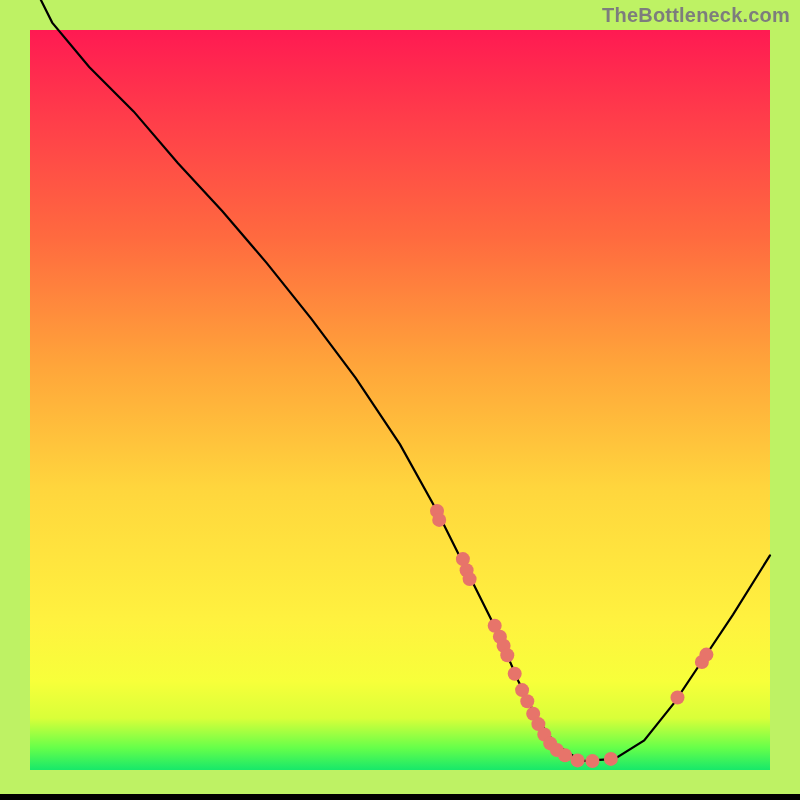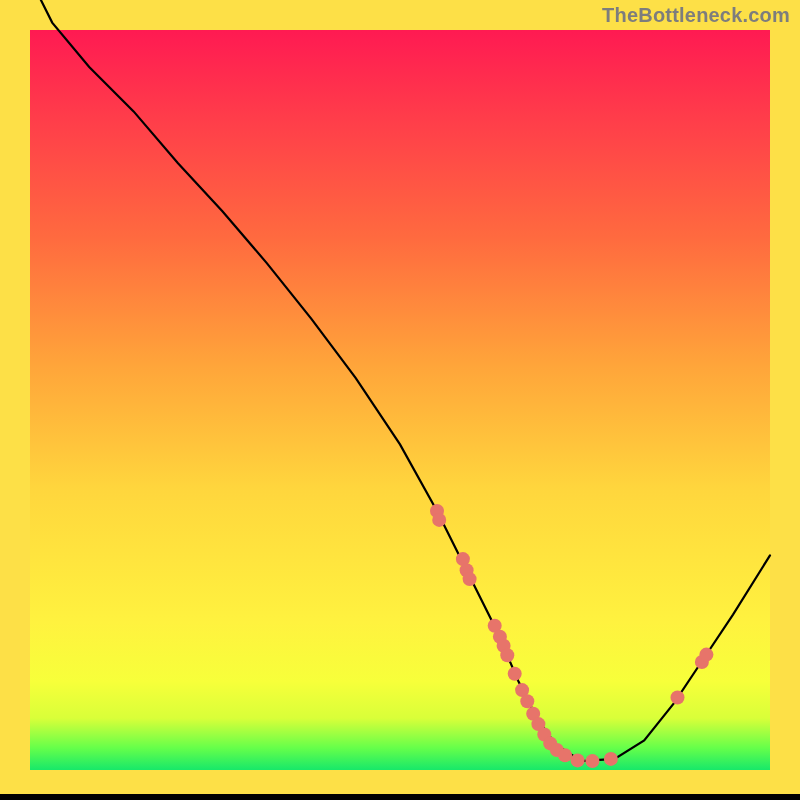--- a/index.html
+++ b/index.html
@@ -8,21 +8,21 @@
     width: 800px;
     height: 800px;
     background: #000;
     font-family: Arial, Helvetica, sans-serif;
     overflow: hidden;
   }
   .stage {
     position: relative;
     width: 800px;
     height: 794px;
-    background: #fde047;
+    background: #bef264;
   }
   .plot {
     position: absolute;
     left: 30px;
     top: 30px;
     width: 740px;
     height: 740px;
     
     background: linear-gradient(
       to bottom,

